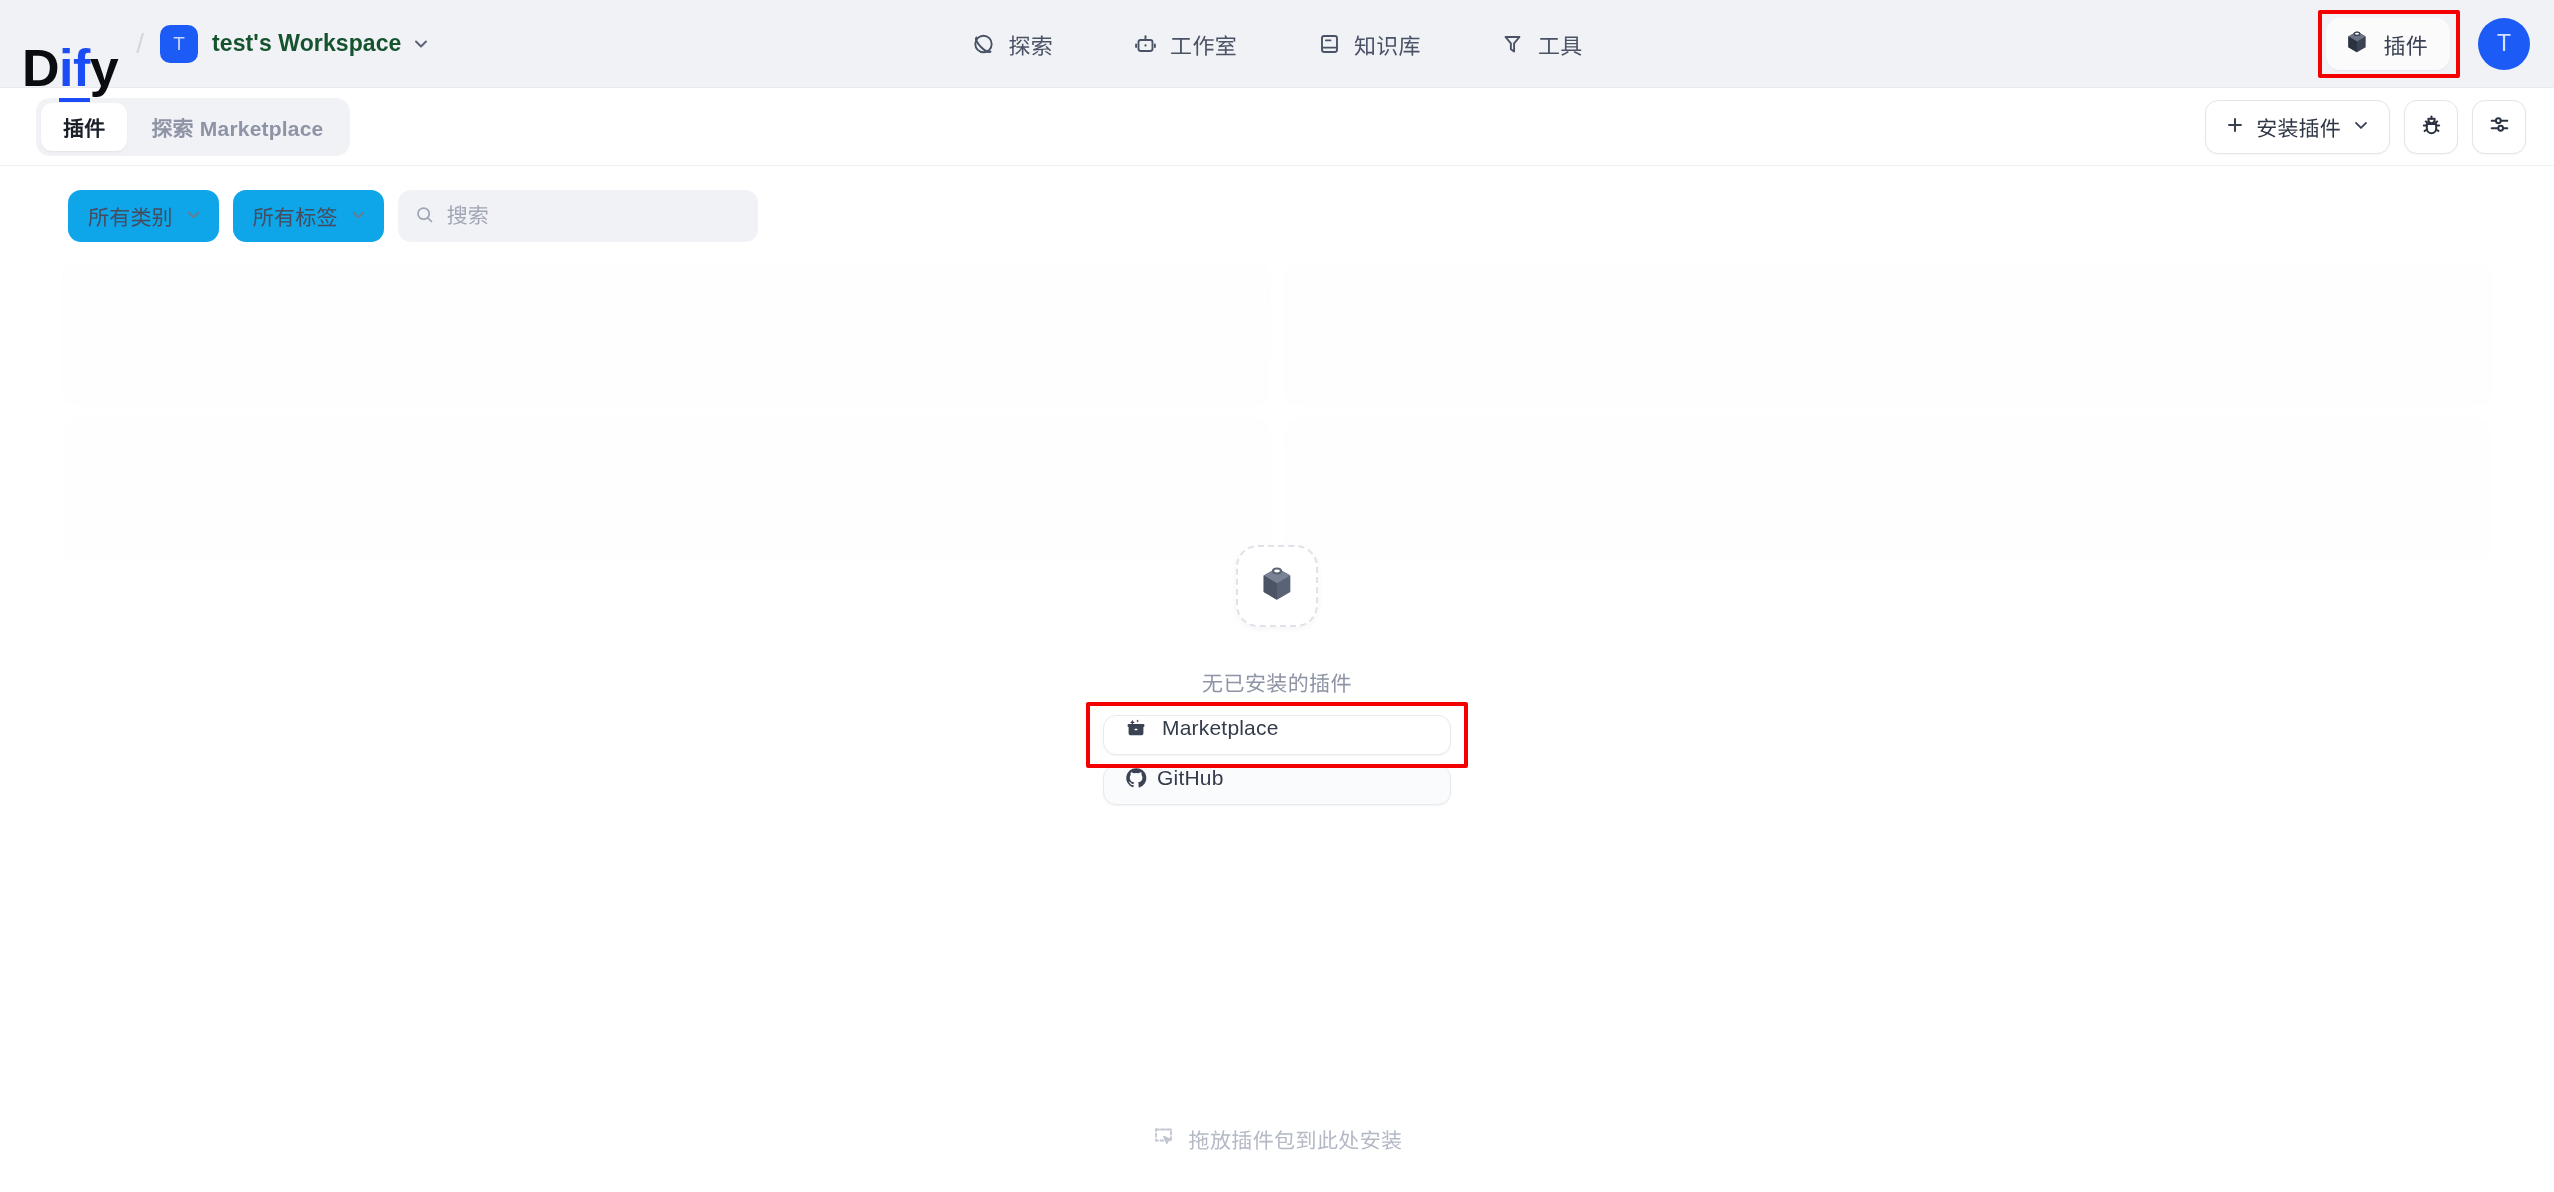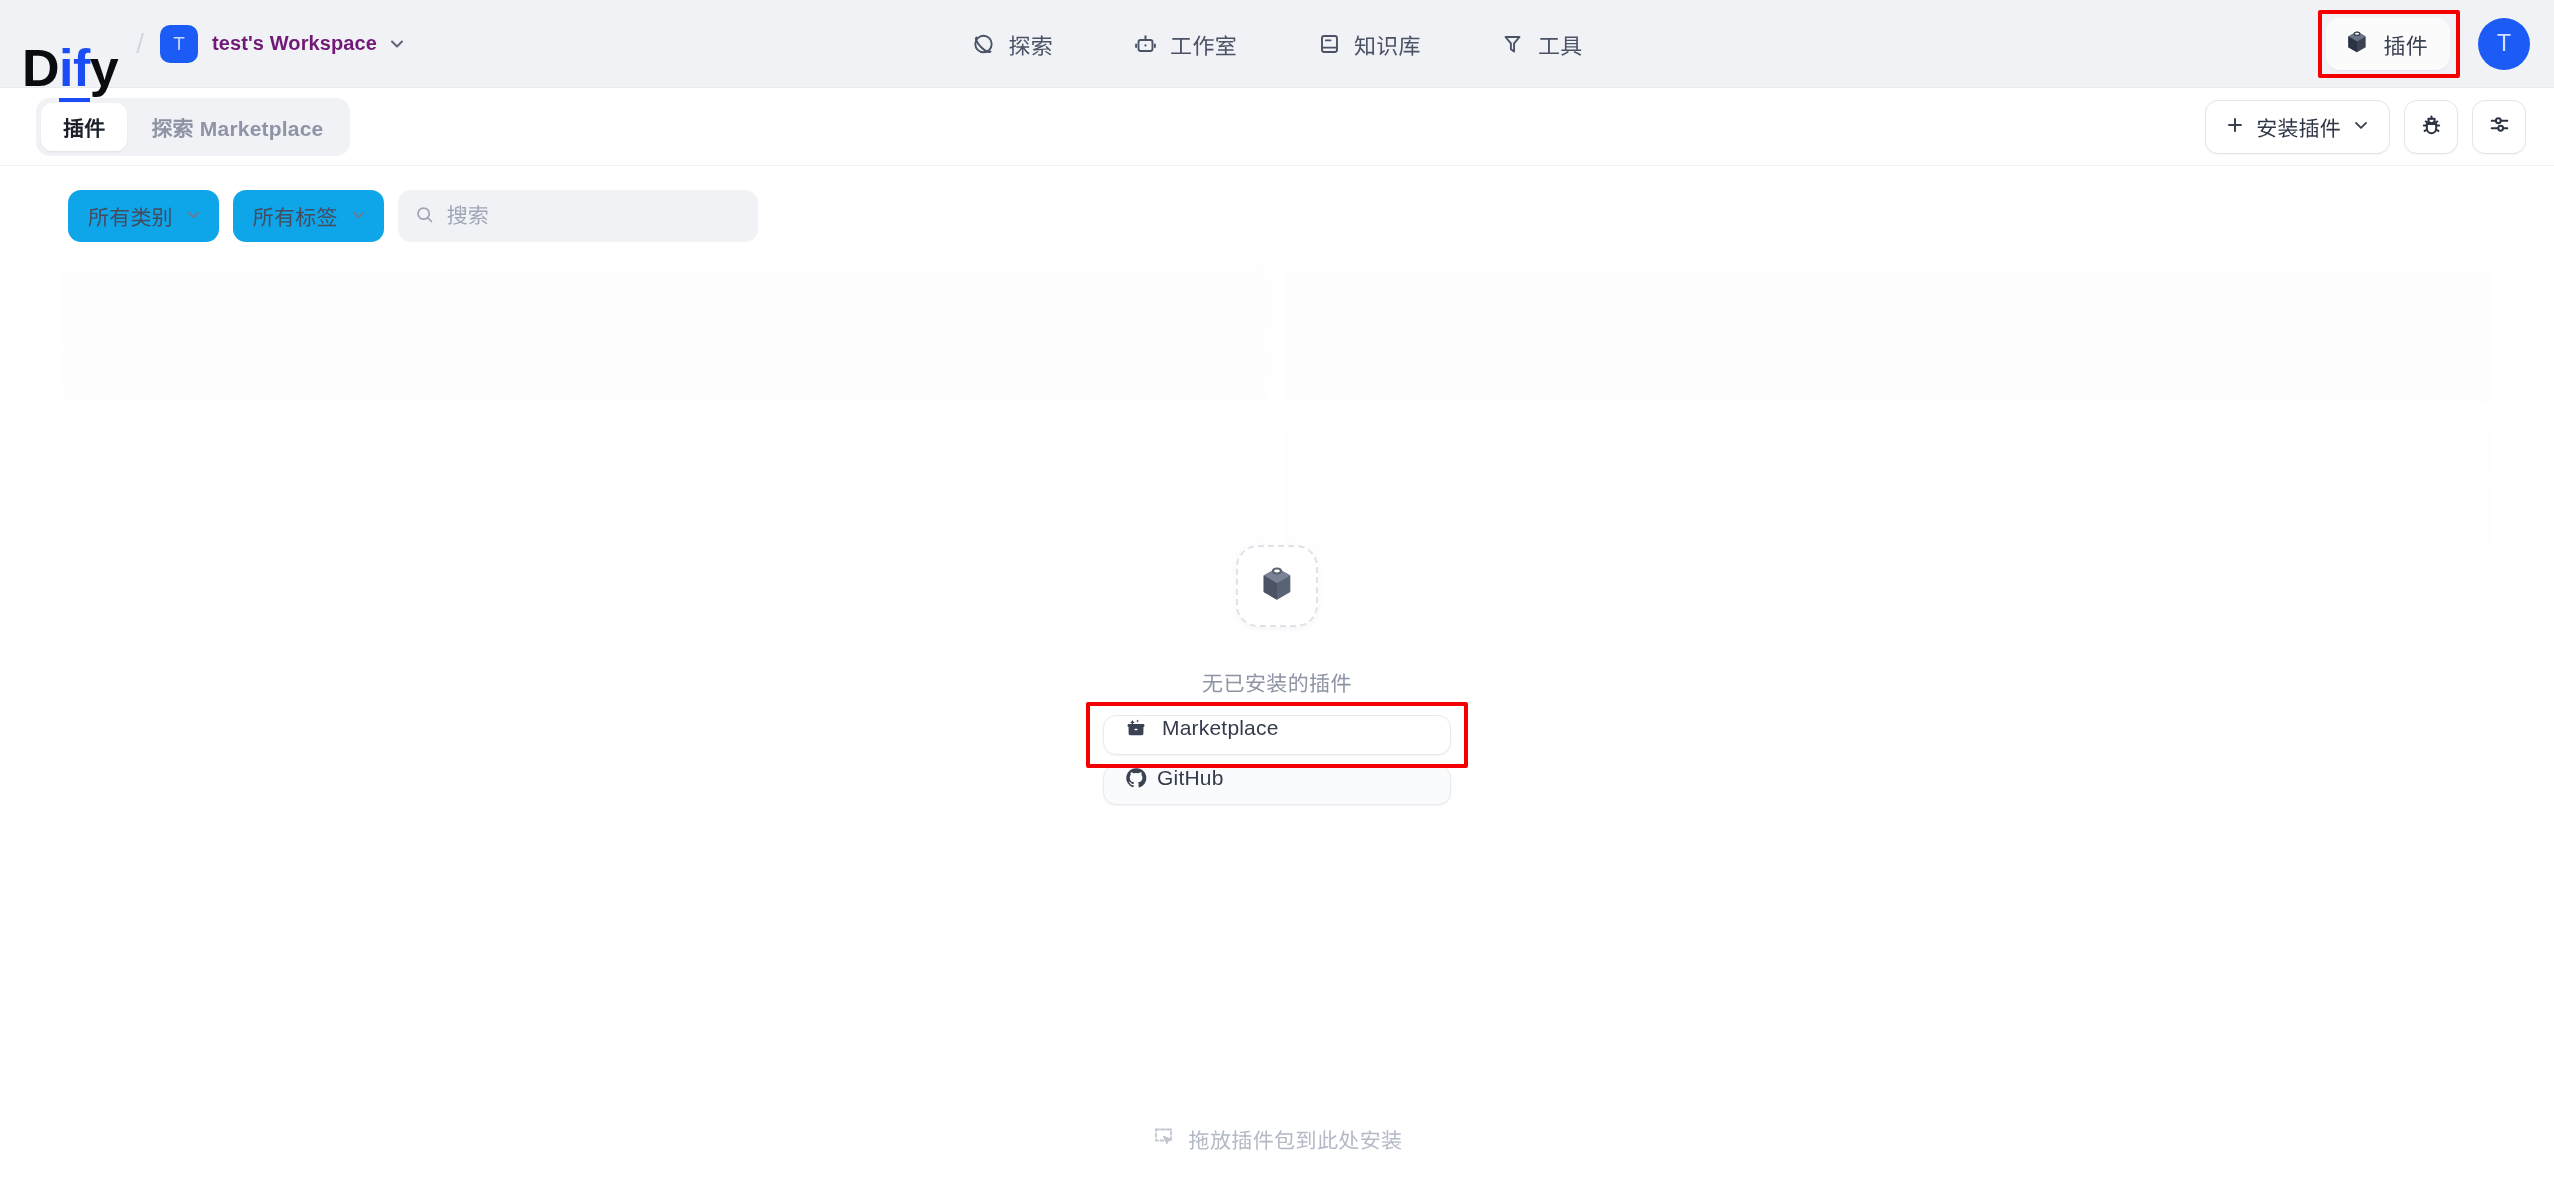--- a/index.html
+++ b/index.html
@@ -70,23 +70,23 @@
     font-size: 19px;
     display: flex;
     align-items: center;
     justify-content: center;
     font-weight: 400;
     flex: none;
   }
 
   .ws-name {
     margin-left: 14px;
-    font-size: 20px;
+    font-size: 23px;
     font-weight: 600;
-    color: #701a75;
+    color: #14532d;
     letter-spacing: 0.1px;
     white-space: nowrap;
   }
 
   .ws-caret {
     margin-left: 10px;
     display: flex;
     align-items: center;
     color: #5b6278;
   }

